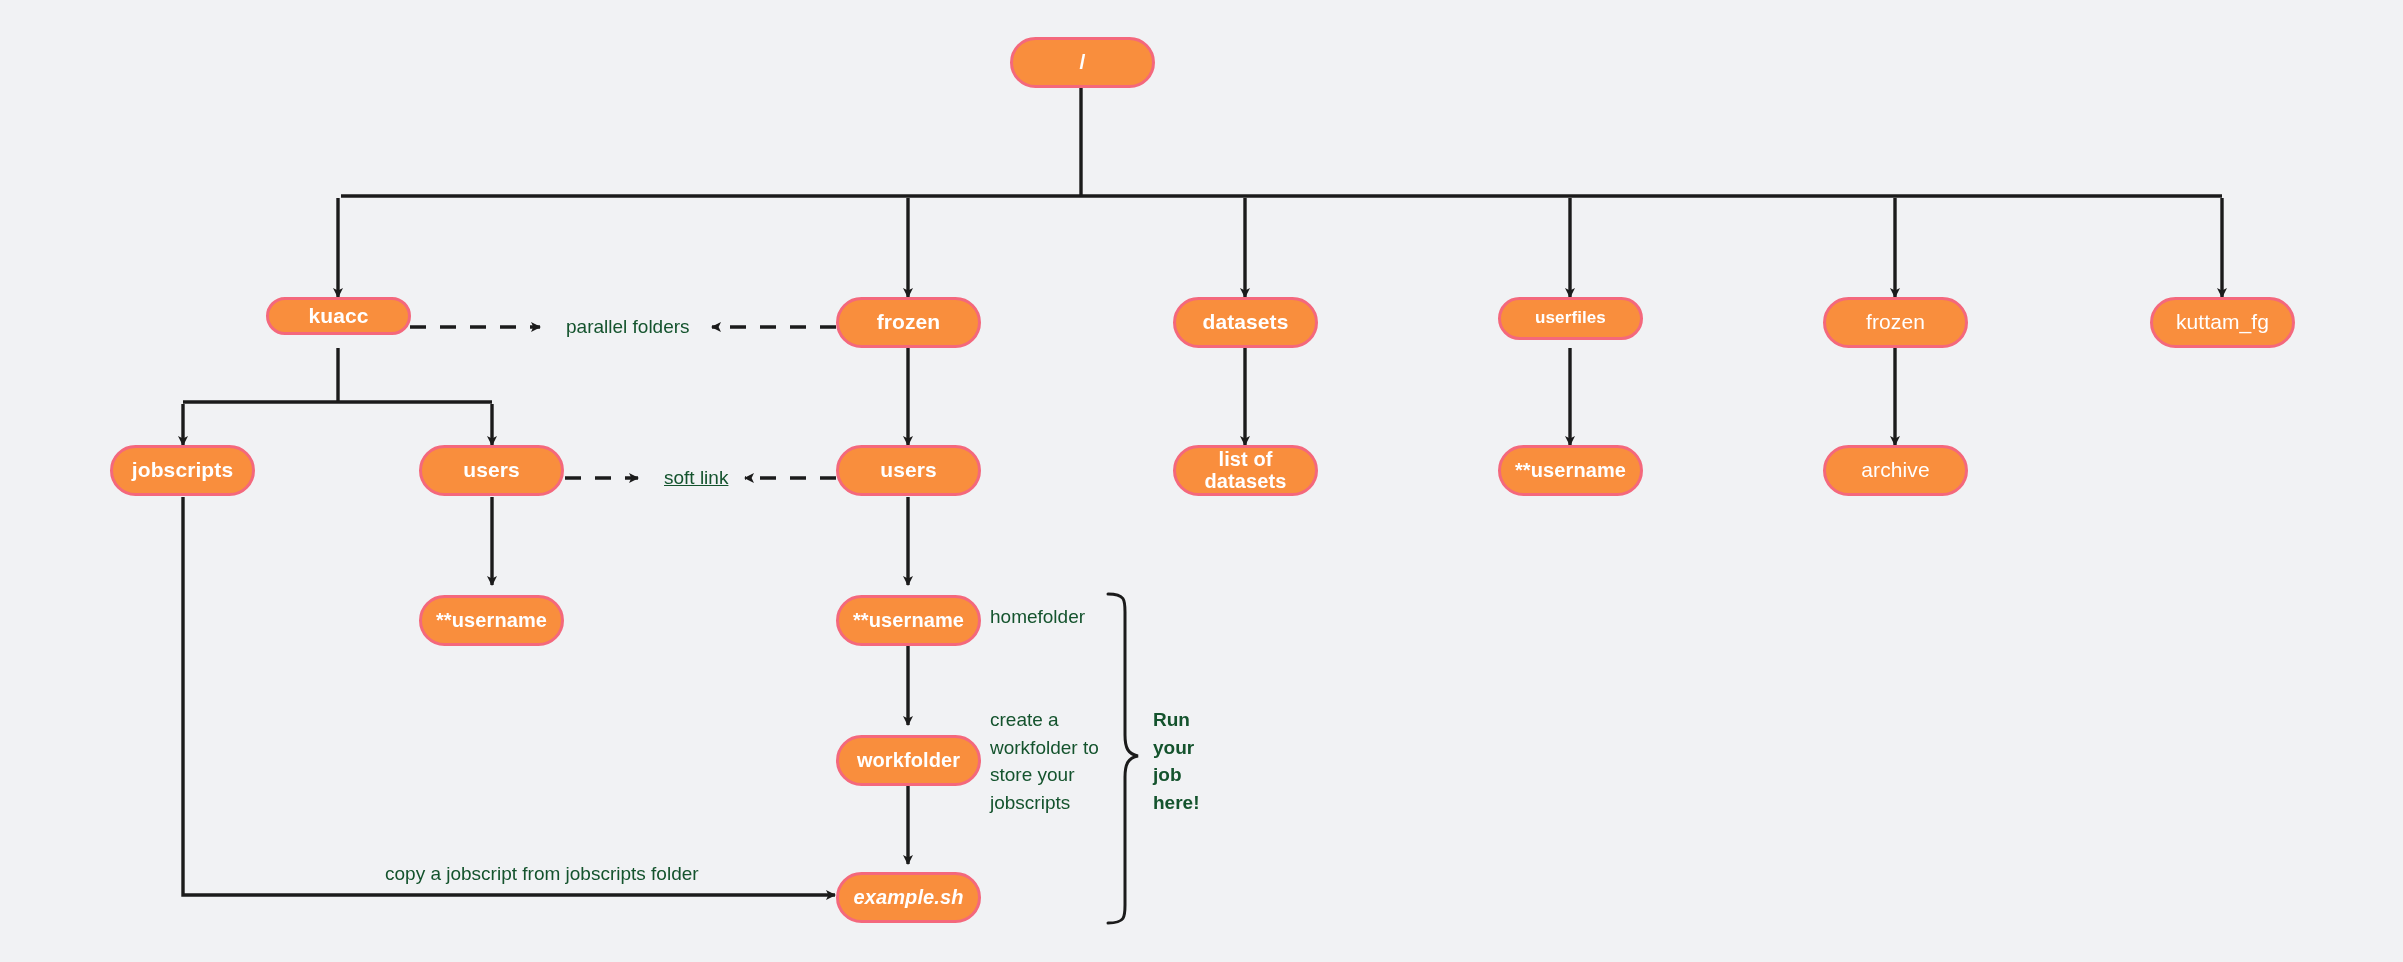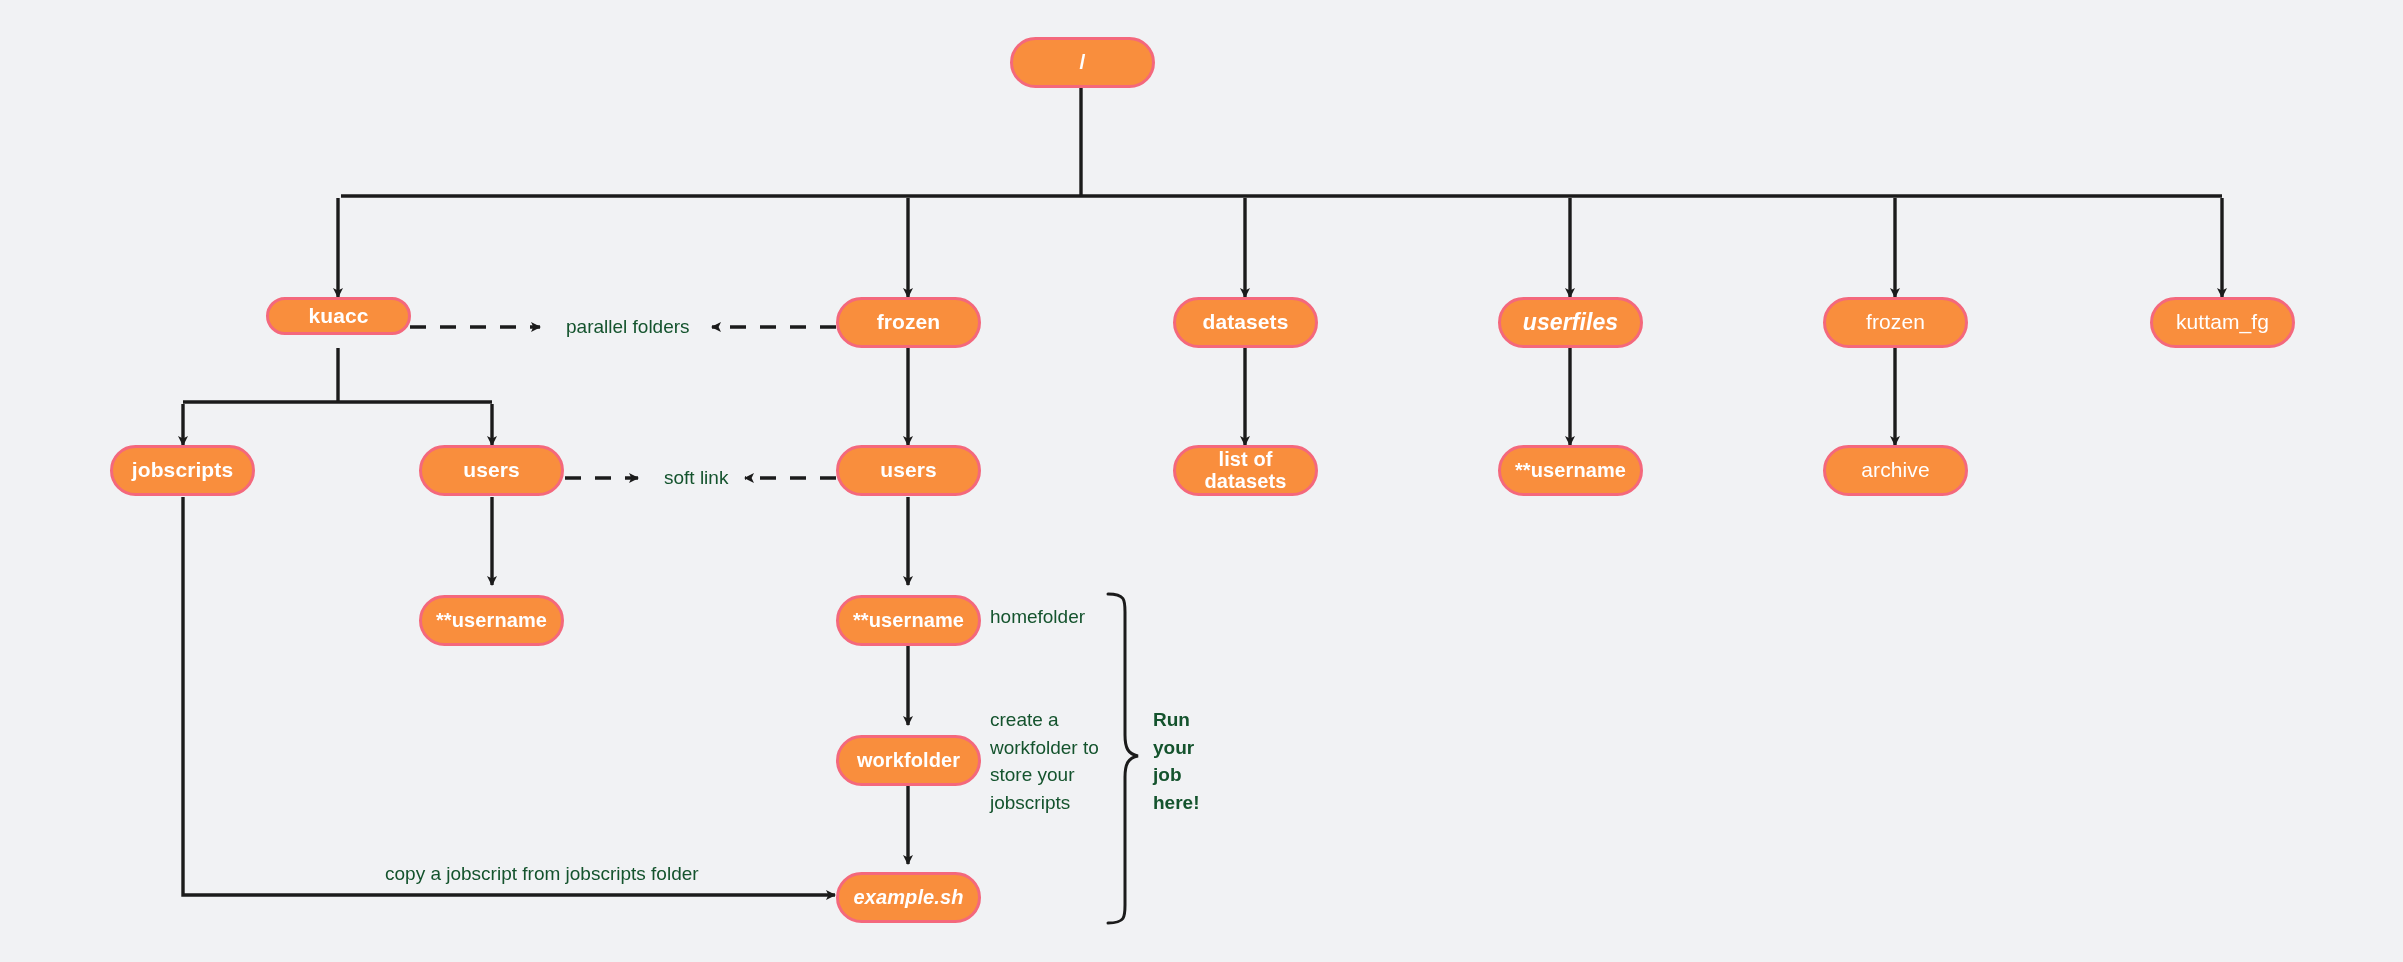--- a/index.html
+++ b/index.html
@@ -117,21 +117,21 @@
   </svg>
 
   <div class="node" style="left:1010px;top:37px;width:145px;height:51px;font-size:21px;">/</div>
 
   <div class="node" style="left:266px;top:297px;width:145px;height:38px;font-size:21px;">kuacc</div>
 
   <div class="node" style="left:836px;top:297px;width:145px;height:51px;font-size:21px;">frozen</div>
 
   <div class="node" style="left:1173px;top:297px;width:145px;height:51px;font-size:21px;">datasets</div>
 
-  <div class="node" style="left:1498px;top:297px;width:145px;height:51px;font-size:23px;font-style:italic;">userfiles</div>
+  <div class="node" style="left:1498px;top:297px;width:145px;height:43px;font-size:17px;">userfiles</div>
 
   <div class="node thin" style="left:1823px;top:297px;width:145px;height:51px;font-size:21px;">frozen</div>
 
   <div class="node thin" style="left:2150px;top:297px;width:145px;height:51px;font-size:21px;">kuttam_fg</div>
 
   <div class="node" style="left:110px;top:445px;width:145px;height:51px;font-size:21px;">jobscripts</div>
 
   <div class="node" style="left:419px;top:445px;width:145px;height:51px;font-size:21px;">users</div>
 
   <div class="node" style="left:836px;top:445px;width:145px;height:51px;font-size:21px;">users</div>
@@ -146,21 +146,21 @@
   <div class="node" style="left:419px;top:595px;width:145px;height:51px;font-size:20px;">**username</div>
 
   <div class="node" style="left:836px;top:595px;width:145px;height:51px;font-size:20px;">**username</div>
 
   <div class="node" style="left:836px;top:735px;width:145px;height:51px;font-size:20px;">workfolder</div>
 
   <div class="node" style="left:836px;top:872px;width:145px;height:51px;font-size:20px;font-style:italic;">example.sh</div>
 
   <div class="label" style="left:566px;top:313px;">parallel folders</div>
 
-  <div class="label" style="left:664px;top:464px;">soft link</div>
+  <div class="label" style="left:664px;top:464px;text-decoration:underline;">soft link</div>
 
   <div class="label" style="left:990px;top:603px;">homefolder</div>
 
   <div class="label" style="left:990px;top:706px;">create a
 workfolder to
 store your
 jobscripts</div>
 
   <div class="label bold" style="left:1153px;top:706px;">Run
 your

